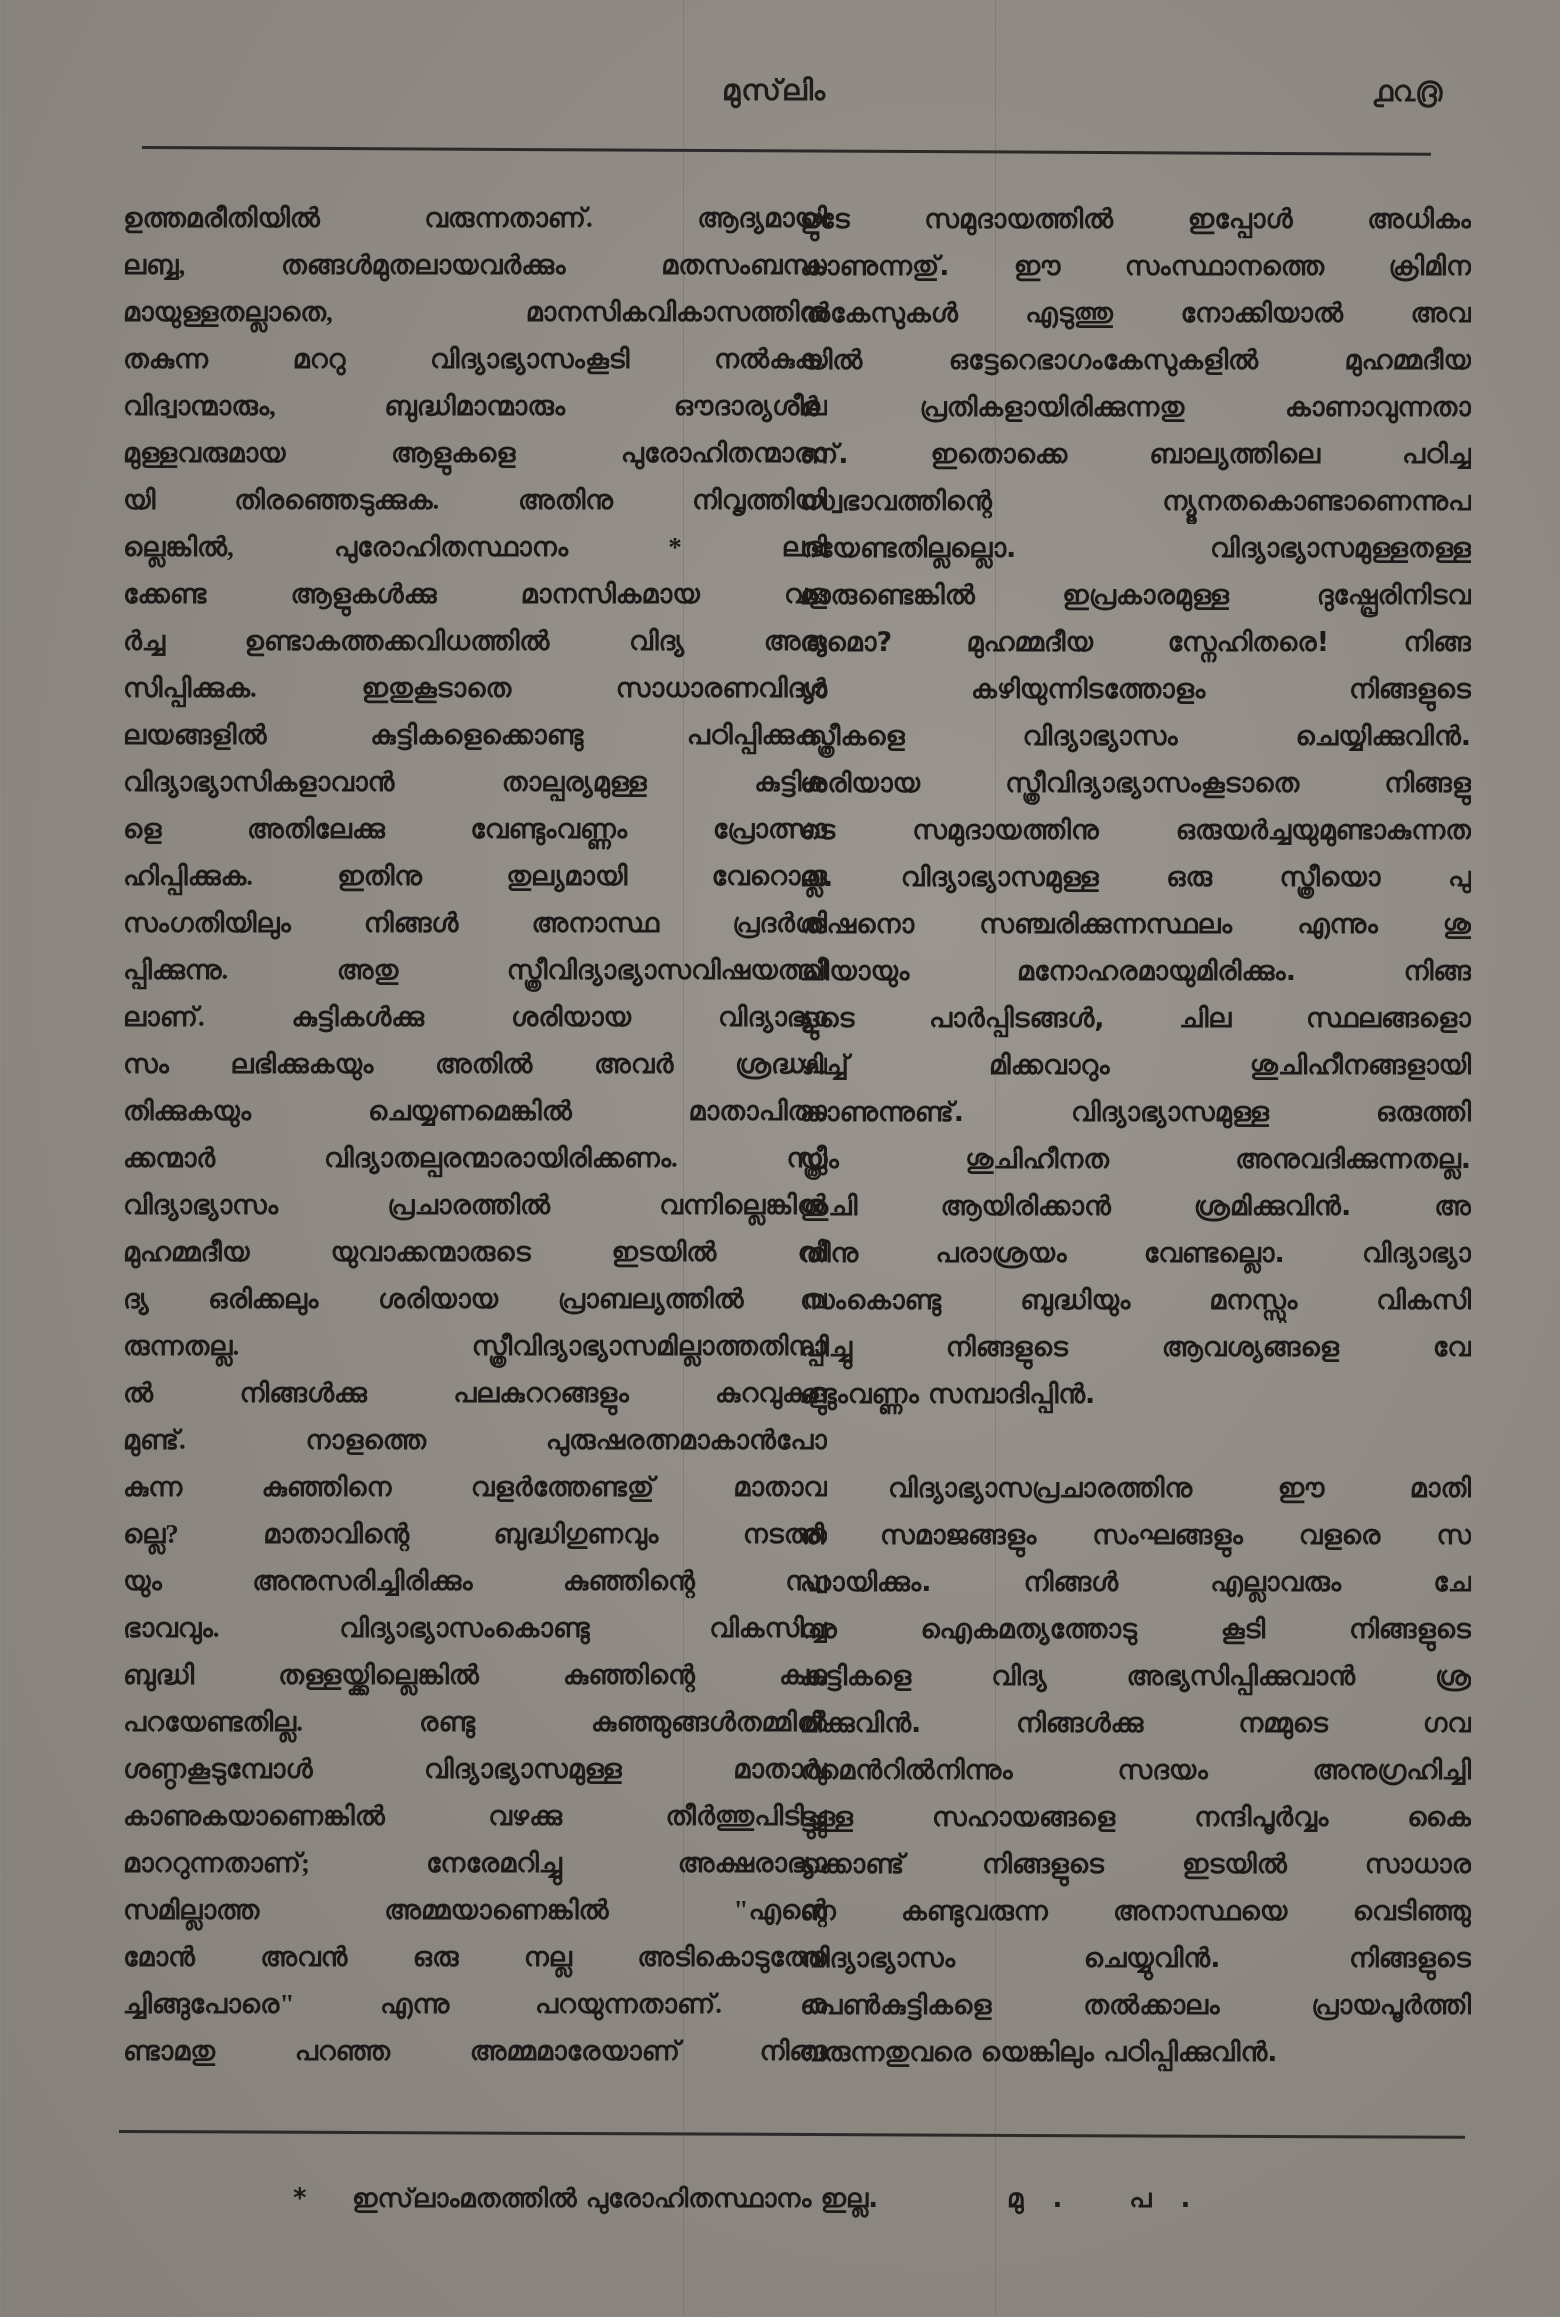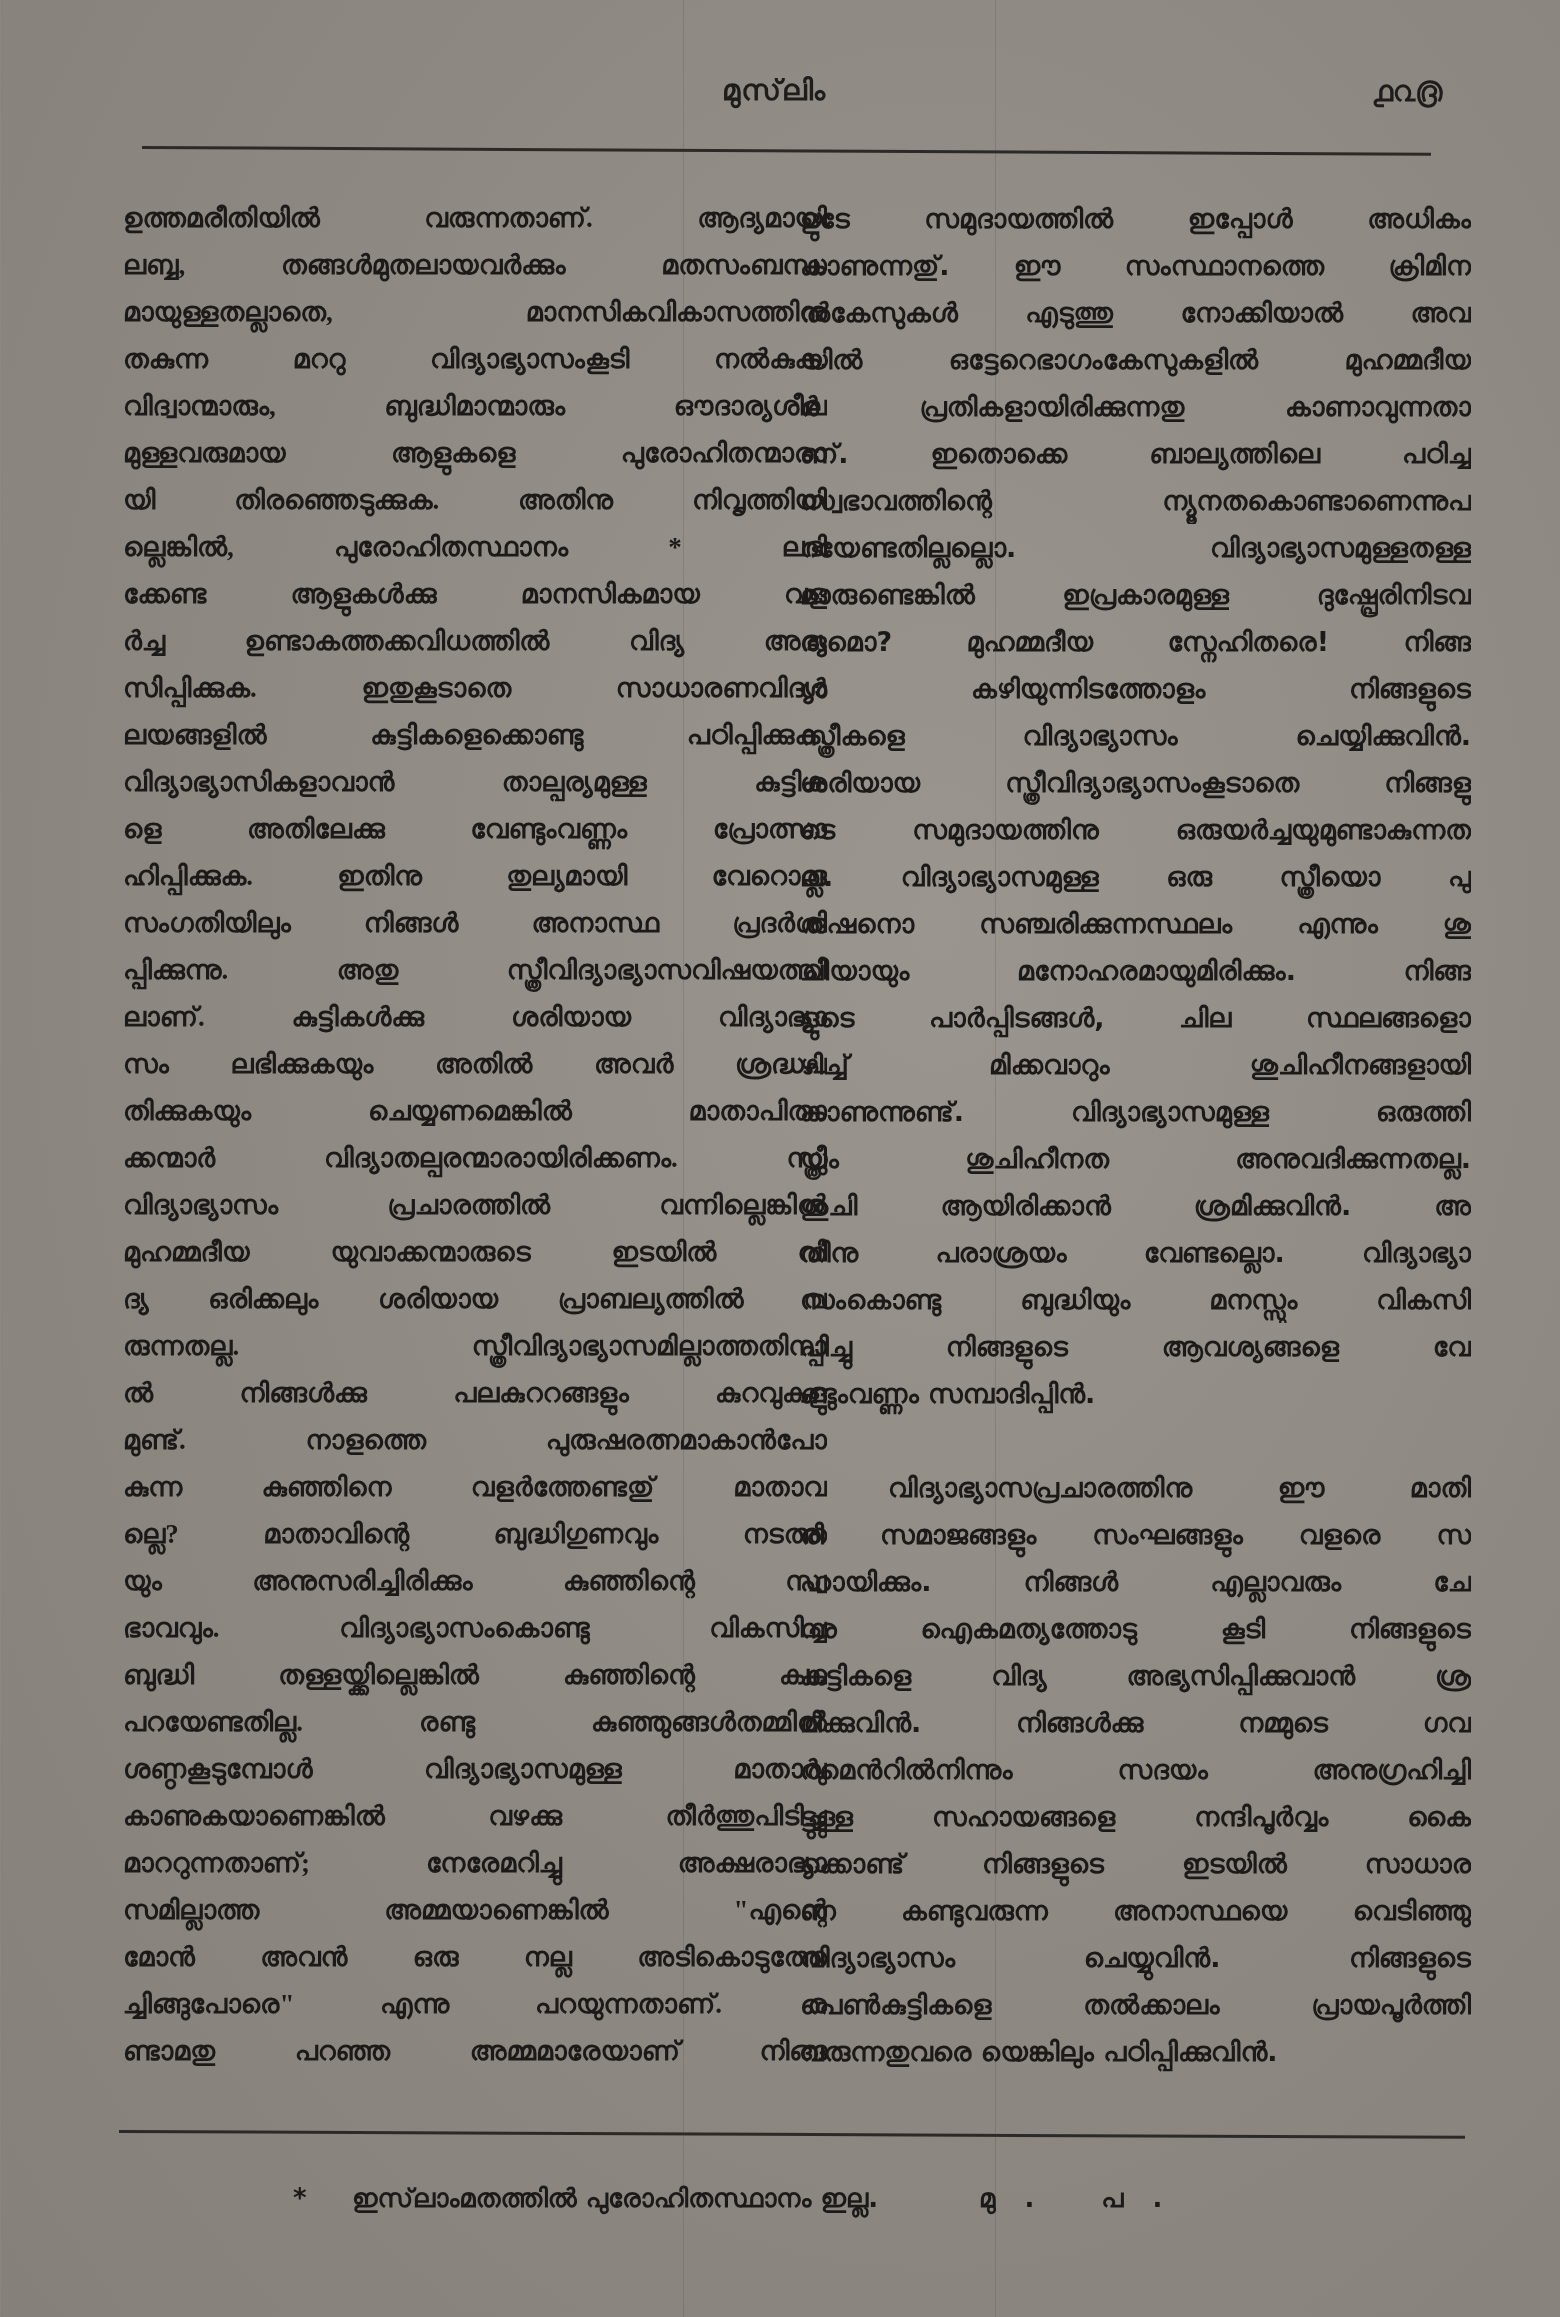--- a/index.html
+++ b/index.html
@@ -38,21 +38,21 @@
     .para-gap { display: block; height: 47px; }
     .indent { padding-left: 88px; }
     .rule-bottom {
       position: absolute; left: 119px; top: 2130px; width: 1346px; height: 2.9px;
       background: #2c2a28; transform: rotate(0.25deg); transform-origin: left;
     }
     .footnote {
       position: absolute; left: 293px; top: 2183px;
       font-size: 26px; font-weight: 600; color: #1c1a18;
     }
-    .footnote .sig { margin-left: 92px; letter-spacing: 29px; }
+    .footnote .sig { margin-left: 120px; letter-spacing: 29px; }
     .scan-streak {
       position: absolute; top: 0; bottom: 0; width: 1px; background: rgba(60,58,55,0.18);
     }
   </style>
 </head>
 <body>
 
 <div>
   <div class="header-title">മുസ്‌ലിം</div>
   <div class="header-page">൧൨൫</div>

